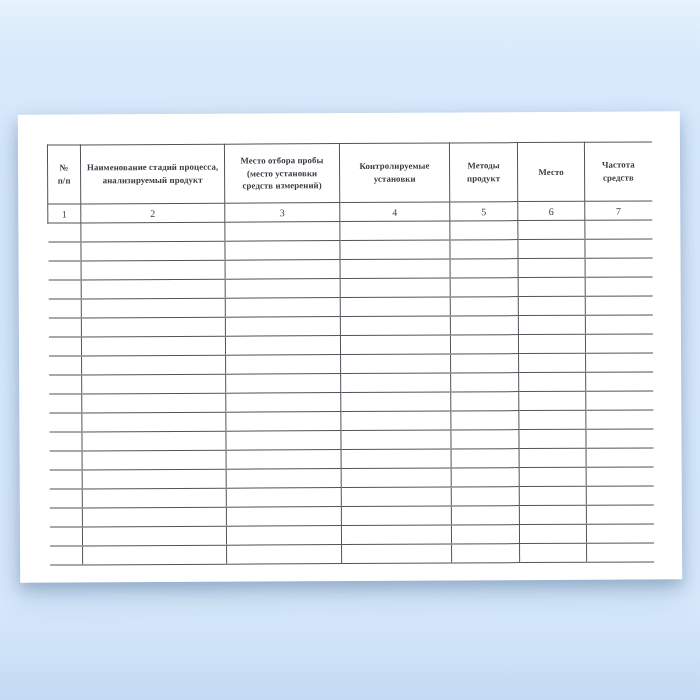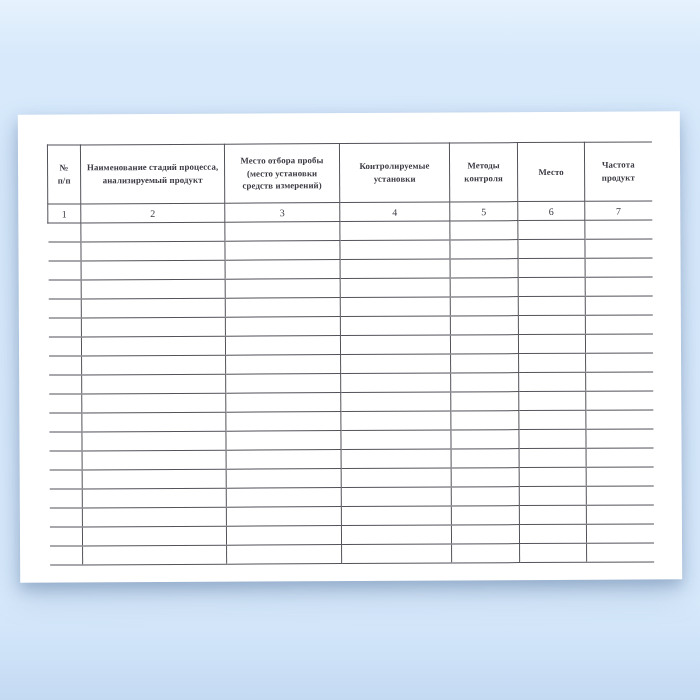--- a/index.html
+++ b/index.html
@@ -93,24 +93,24 @@
         <th>№
 п/п</th>
         <th>Наименование стадий процесса,
 анализируемый продукт</th>
         <th>Место отбора пробы
 (место установки
 средств измерений)</th>
         <th>Контролируемые
 установки</th>
         <th>Методы
-контроля</th>
+продукт</th>
         <th>Место</th>
         <th>Частота
-продукт</th>
+средств</th>
       </tr>
       <tr class="numbers-row">
         <td>1</td>
         <td>2</td>
         <td>3</td>
         <td>4</td>
         <td>5</td>
         <td>6</td>
         <td>7</td>
       </tr>

